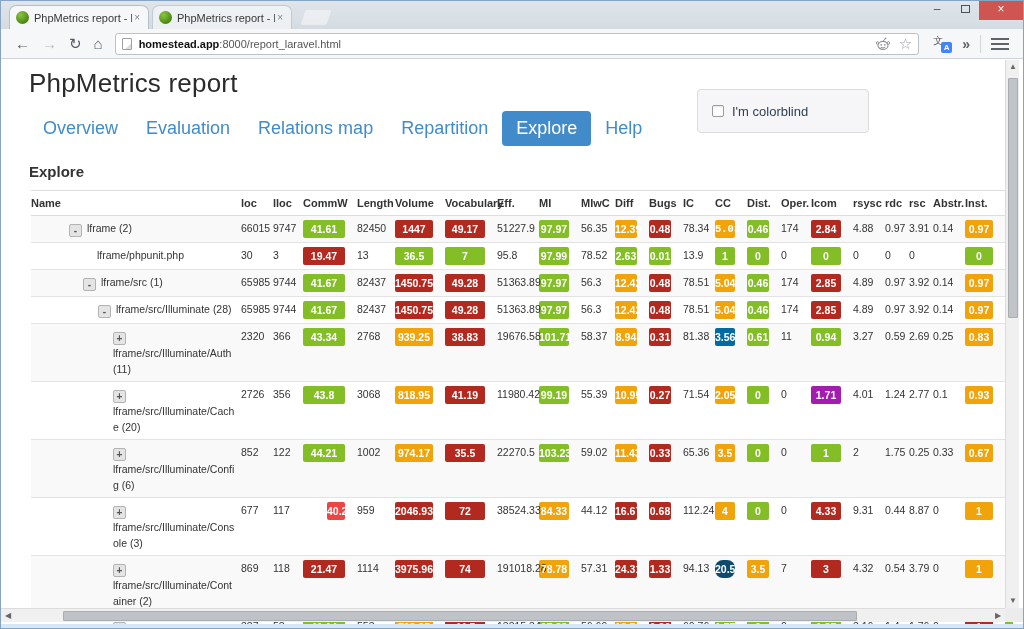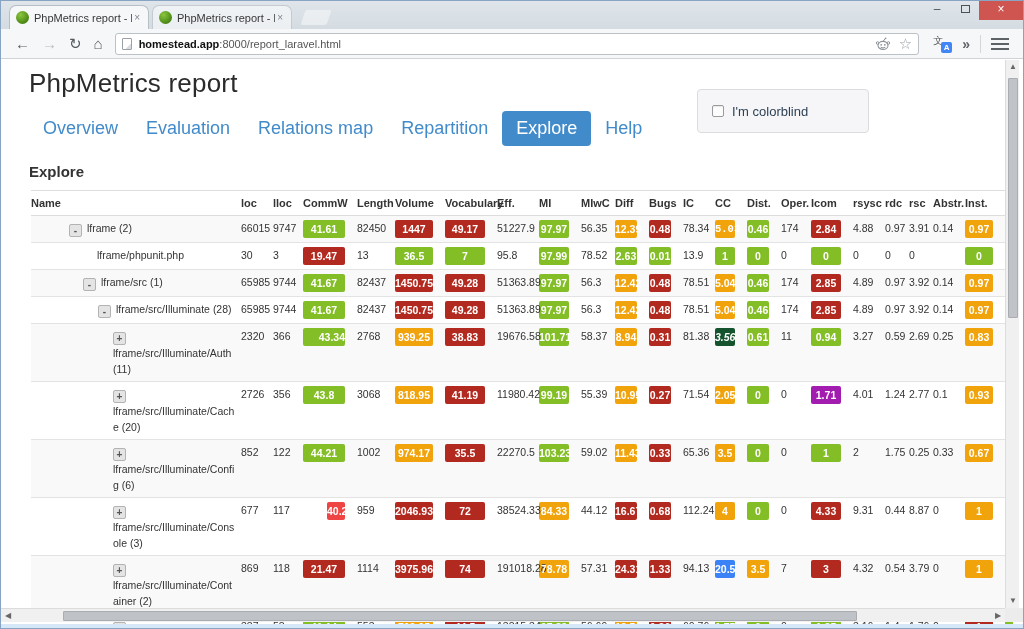--- a/index.html
+++ b/index.html
@@ -422,21 +422,21 @@
               </td>
               <td>
                 <span class="badge" style="background: rgb(132, 190, 38);"></span>
               </td>
             </tr>
             <tr>
               <td class="name-cell" style="padding-left: 82px;"><span class="toggle">+</span><span class="rname">lframe/src/Illuminate/Auth</span> <span class="rcount">(11)</span></td>
               <td>2320</td>
               <td>366</td>
               <td>
-                <span class="badge" style="background: rgb(132, 190, 38); text-align: right;">43.34</span>
+                <span class="badge" style="background: rgb(132, 190, 38);">43.34</span>
               </td>
               <td>2768</td>
               <td>
                 <span class="badge" style="background: rgb(240, 163, 10);">939.25</span>
               </td>
               <td>
                 <span class="badge" style="background: rgb(178, 41, 31);">38.83</span>
               </td>
               <td>19676.58</td>
               <td>
@@ -444,21 +444,21 @@
               </td>
               <td>58.37</td>
               <td>
                 <span class="badge" style="background: rgb(240, 163, 10);">8.94</span>
               </td>
               <td>
                 <span class="badge" style="background: rgb(178, 41, 31);">0.31</span>
               </td>
               <td>81.38</td>
               <td>
-                <span class="badge" style="background: #14532d; font-style: italic;">3.56</span>
+                <span class="badge" style="background: #0369a1;">3.56</span>
               </td>
               <td>
                 <span class="badge" style="background: rgb(132, 190, 38);">0.61</span>
               </td>
               <td>11</td>
               <td>
                 <span class="badge" style="background: rgb(132, 190, 38);">0.94</span>
               </td>
               <td>3.27</td>
               <td>0.59</td>
@@ -632,21 +632,21 @@
               </td>
               <td>57.31</td>
               <td>
                 <span class="badge" style="background: rgb(178, 41, 31);">24.31</span>
               </td>
               <td>
                 <span class="badge" style="background: rgb(178, 41, 31);">1.33</span>
               </td>
               <td>94.13</td>
               <td>
-                <span class="badge" style="background: #3b82f6;">20.5</span>
+                <span class="badge" style="background: #0c4a6e; border-radius: 8px;">20.5</span>
               </td>
               <td>
                 <span class="badge" style="background: rgb(240, 163, 10);">3.5</span>
               </td>
               <td>7</td>
               <td>
                 <span class="badge" style="background: rgb(178, 41, 31);">3</span>
               </td>
               <td>4.32</td>
               <td>0.54</td>

